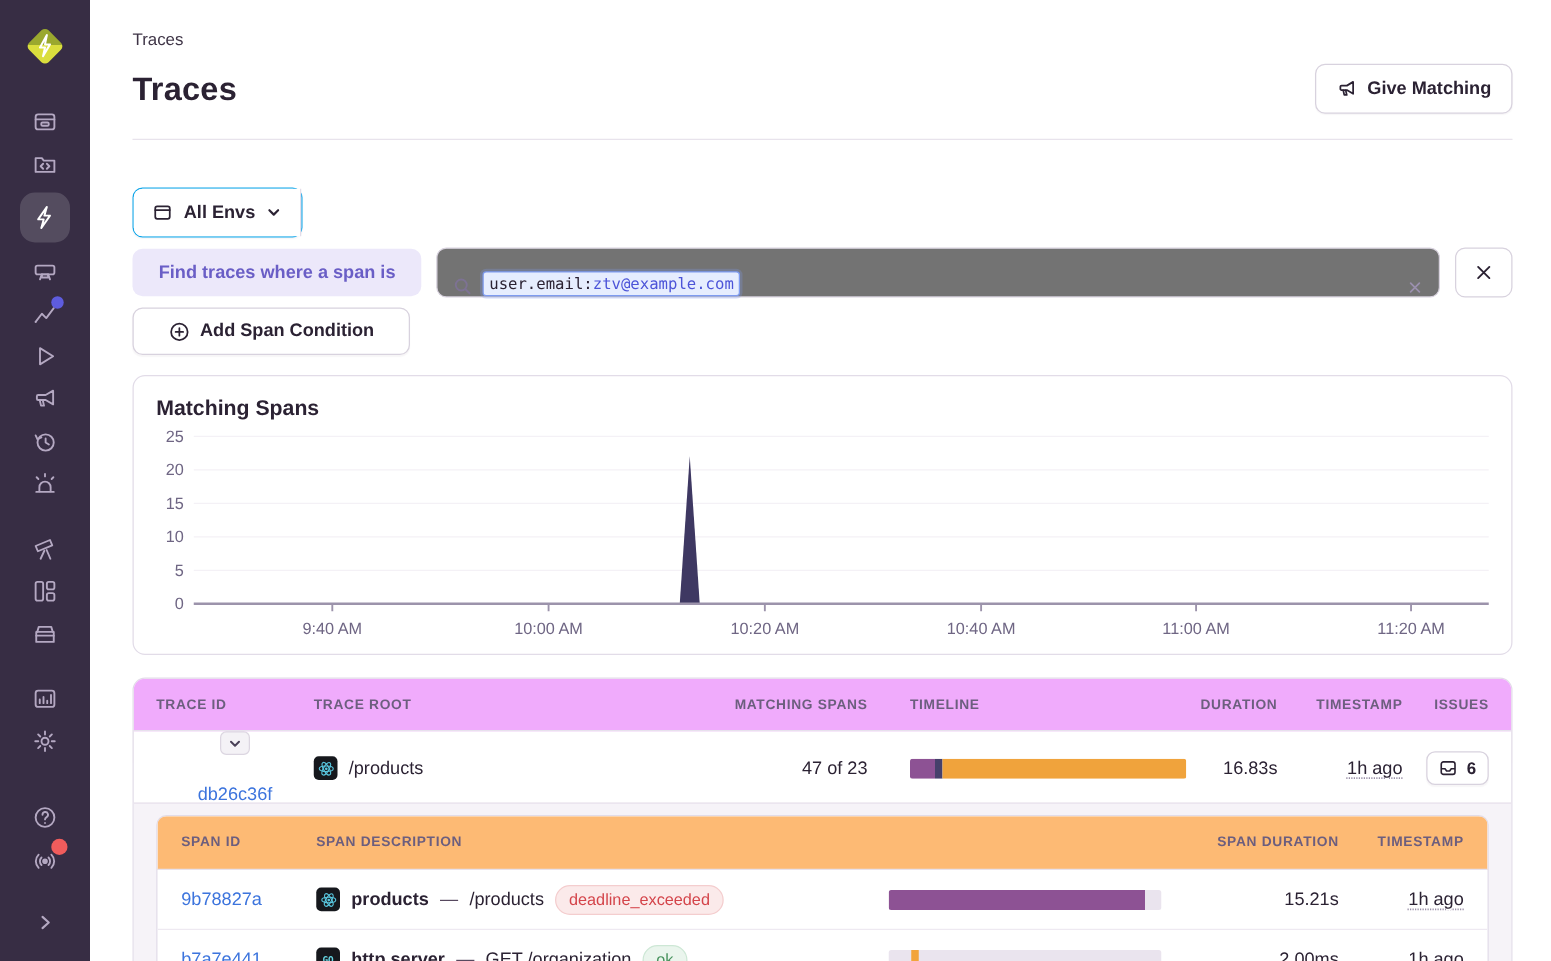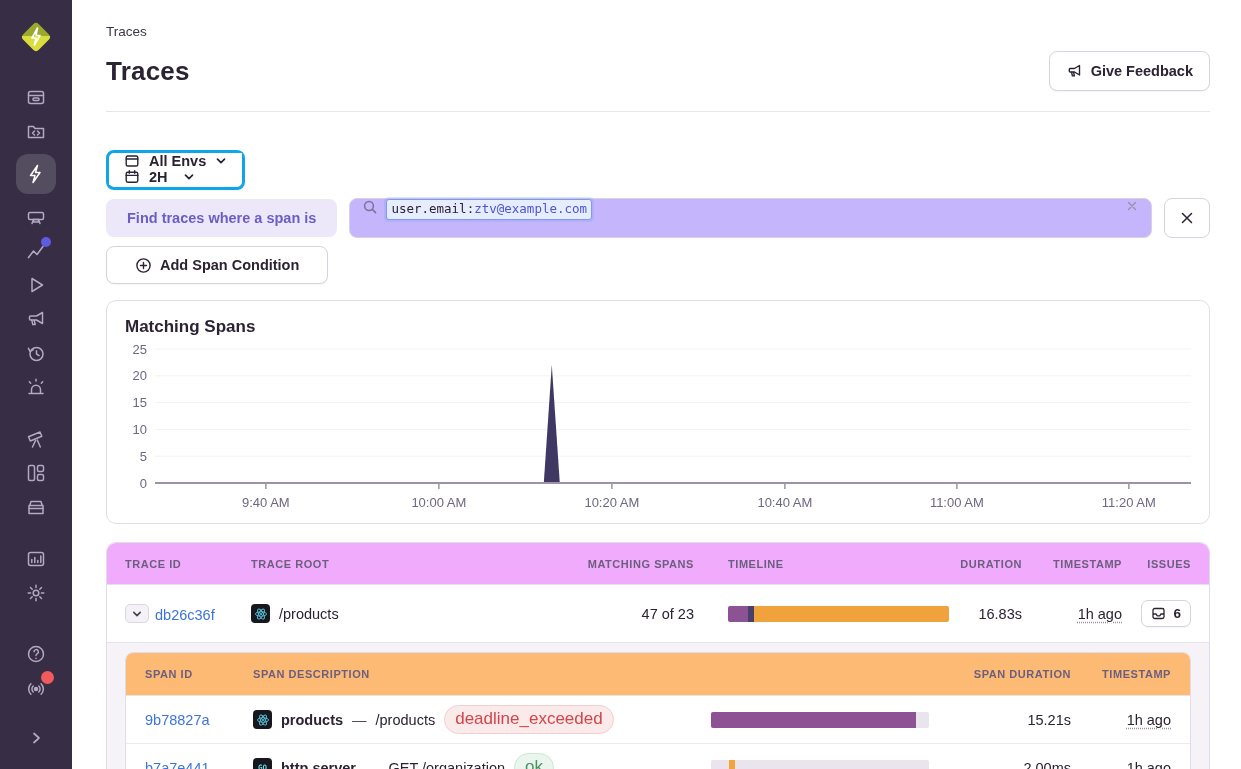--- a/index.html
+++ b/index.html
@@ -31,33 +31,33 @@
   .title-row { display:flex; align-items:center; justify-content:space-between; margin-top:12px; }
   .page-title { font-size:26px; font-weight:700; letter-spacing:.2px; }
   .hdr-divider { border-bottom:1px solid #E8E3EC; margin-top:20px; }
 
   .btn { display:inline-flex; align-items:center; gap:8px; background:#fff;
     border:1px solid #D8D2DE; border-radius:8px; font-weight:700; font-size:14.5px;
     color:#2B2233; cursor:pointer; box-shadow:0 1px 1px rgba(43,34,51,.04); }
   .feedback-btn { height:40px; padding:0 16px; }
 
   .content { padding:26px 31px 0 34px; }
-  .seg-control { display:inline-flex; align-items:stretch; border:3px solid #0ea5e9;
-    border-radius:8px; height:40px; box-shadow:0 1px 1px rgba(43,34,51,.04);flex-direction:column; }
+  .seg-control { display:inline-flex; align-items:stretch; border:1px solid #0ea5e9;
+    border-radius:8px; height:40px; box-shadow:0 1px 1px rgba(43,34,51,.04); }
   .seg-btn { display:flex; align-items:center; gap:9px; padding:0 15px; font-weight:700;
     font-size:14.5px; cursor:pointer; background:#fff; border:none; color:#2B2233; }
   .seg-btn:first-child { border-radius:7px 0 0 7px; }
   .seg-btn:last-child  { border-radius:0 7px 7px 0; }
   .seg-div { width:1px; background:#E3DDE9; margin:0; }
 
   .query-row { display:flex; align-items:center; gap:12px; margin-top:8px; }
   .where-pill { height:38px; display:inline-flex; align-items:center; padding:0 21px;
     background:#ECE8FA; color:#6A5EC6; font-weight:700; font-size:14.5px; border-radius:8px; flex:none; }
-  .search-box { flex:1; height:40px; border:1px solid #D8D2DE; border-radius:8px; background:#c4b5fd;
-    display:flex; align-items:flex-start; padding:0 12px; gap:8px; cursor:text; }
+  .search-box { flex:1; height:40px; border:1px solid #D8D2DE; border-radius:8px; background:#737373;
+    display:flex; align-items:flex-end; padding:0 12px; gap:8px; cursor:text; }
   .token { font-family:"DejaVu Sans Mono", monospace; font-size:12.5px; line-height:1;
     padding:3px 4px; background:#E6EDFE; border:1px solid #7E9BF0; border-radius:3px;
     box-shadow:0 0 0 2px rgba(126,155,240,.25); white-space:nowrap; }
   .token .tkey { color:#2B2233; }
   .token .tval { color:#4C54D8; }
   .search-spacer { flex:1; }
   .clear-x { color:#9A8FAD; cursor:pointer; display:flex; }
   .close-btn { width:46px; height:40px; display:flex; align-items:center; justify-content:center;
     border:1px solid #D8D2DE; border-radius:8px; background:#fff; cursor:pointer; flex:none; }
   .add-cond-row { margin-top:8px; }
@@ -70,21 +70,21 @@
   #spans-chart { display:block; margin-top:4px; }
 
   .table-card { margin-top:18px; overflow:hidden; }
   .trace-grid { display:grid; grid-template-columns:126px 1fr 150px 240px 88px 100px 69px;
     align-items:center; padding:0 18px; }
   .thead { background:#f0abfc; border-bottom:1px solid #E7E1EC; height:42px; }
   .th { font-size:11px; font-weight:700; letter-spacing:.55px; color:#6C5E7E; text-transform:uppercase; }
   .r { text-align:right; justify-self:end; }
   .pad-tl { padding-left:34px; }
   .trow { height:57px; font-size:14.5px; }
-  .idcell { display:flex; align-items:flex-end; gap:6px; }
+  .idcell { display:flex; align-items:center; gap:24px;flex-direction:column; }
   .expander { width:24px; height:19px; border:1px solid #DCD6E1; background:#F4F2F6; border-radius:5px;
     display:flex; align-items:center; justify-content:center; cursor:pointer; color:#4A4158; flex:none; }
   a.link { color:#3C74DD; text-decoration:none; cursor:pointer; }
   .rootcell { display:flex; align-items:center; gap:9px; min-width:0; }
   .plat { width:19px; height:19px; border-radius:4px; background:#16181D; display:flex;
     align-items:center; justify-content:center; flex:none; }
   .plat.go { color:#67D6E4; font-family:"DejaVu Sans Mono", monospace; font-size:7.5px; font-weight:700; }
   .age { text-decoration:underline dotted #9b91a8; text-underline-offset:3px; cursor:default; }
   .issues-btn { height:27px; padding:0 9px; gap:7px; font-size:13.5px; border-radius:7px; justify-self:end; }
 
@@ -94,21 +94,21 @@
 
   
   .nest-wrap { background:#F6F3F8; padding:9px 18px 18px; border-top:1px solid #E7E1EC; }
   .nest-table { border:1px solid #E2DCE8; border-radius:8px; background:#fff; overflow:hidden; }
   .span-grid { display:grid; grid-template-columns:108px 1fr 240px 120px 100px; align-items:center; padding:0 19px; }
   .span-head { height:43px; background:#fdba74; border-bottom:1px solid #E7E1EC; }
   .srow { height:48px; font-size:14.5px; border-bottom:1px solid #EEE9F1; }
   .desccell { display:flex; align-items:center; gap:9px; min-width:0; }
   .op { font-weight:700; }
   .dash { color:#57495f; }
-  .badge { font-size:17px; font-weight:400; padding:3px 10px 4px; border-radius:20px; white-space:nowrap; }
+  .badge { font-size:13px; font-weight:400; padding:3px 10px 4px; border-radius:20px; white-space:nowrap; }
   .badge.err { color:#D4444A; background:#FBEAEA; border:1px solid #F4CDCE; }
   .badge.ok  { color:#48935E; background:#EAF5ED; border:1px solid #CDE7D5; }
 
   svg.ic { display:block; }
 </style>
 </head>
 <body>
 
 <div class="app">
 
@@ -240,52 +240,41 @@
   <div class="main">
     <div class="topbar">
       <div class="breadcrumb">Traces</div>
       <div class="title-row">
         <div class="page-title">Traces</div>
         <button class="btn feedback-btn">
           <svg class="ic" width="17" height="17" viewBox="0 0 17 17" fill="none" stroke="#2B2233" stroke-width="1.4" stroke-linecap="round" stroke-linejoin="round">
               <path d="M13.5 2.5v9.5l-5-3H4.2a.9.9 0 0 1-.9-.9V6.4a.9.9 0 0 1 .9-.9h4.3z"></path>
               <path d="M5.6 9.3l.8 3.6h2l-.8-3.6"></path>
             </svg>
-          <span>Give Feedback</span>
+          <span>Give Matching</span>
         </button>
       </div>
       <div class="hdr-divider"></div>
     </div>
 
     <div class="content">
 
       
       <div class="seg-control">
         <button class="seg-btn">
           <svg class="ic" width="16" height="16" viewBox="0 0 16 16" fill="none" stroke="#2B2233" stroke-width="1.4" stroke-linecap="round">
               <rect x="2.2" y="3" width="11.6" height="10" rx="1.6"></rect>
               <path d="M2.2 6h11.6"></path>
             </svg>
           <span>All Envs</span>
           <svg class="ic" width="12" height="12" viewBox="0 0 12 12" fill="none" stroke="#2B2233" stroke-width="1.7" stroke-linecap="round" stroke-linejoin="round">
               <path d="M2.5 4.2 6 7.7l3.5-3.5"></path>
             </svg>
         </button>
         <div class="seg-div"></div>
-        <button class="seg-btn">
-          <svg class="ic" width="16" height="16" viewBox="0 0 16 16" fill="none" stroke="#2B2233" stroke-width="1.4" stroke-linecap="round">
-              <rect x="2.2" y="3.2" width="11.6" height="10" rx="1.6"></rect>
-              <path d="M2.2 6.4h11.6"></path>
-              <path d="M5.3 1.8v2.4M10.7 1.8v2.4"></path>
-            </svg>
-          <span>2H</span>
-          <svg class="ic" width="12" height="12" viewBox="0 0 12 12" fill="none" stroke="#2B2233" stroke-width="1.7" stroke-linecap="round" stroke-linejoin="round" style="margin-left:6px">
-              <path d="M2.5 4.2 6 7.7l3.5-3.5"></path>
-            </svg>
-        </button>
       </div>
 
       
       <div class="query-row">
         <div class="where-pill">Find traces where a span is</div>
         <div class="search-box">
           <svg class="ic" width="16" height="16" viewBox="0 0 16 16" fill="none" stroke="#7D7293" stroke-width="1.5" stroke-linecap="round">
               <circle cx="7" cy="7" r="4.4"></circle>
               <path d="M10.4 10.4l3.2 3.2"></path>
             </svg>

